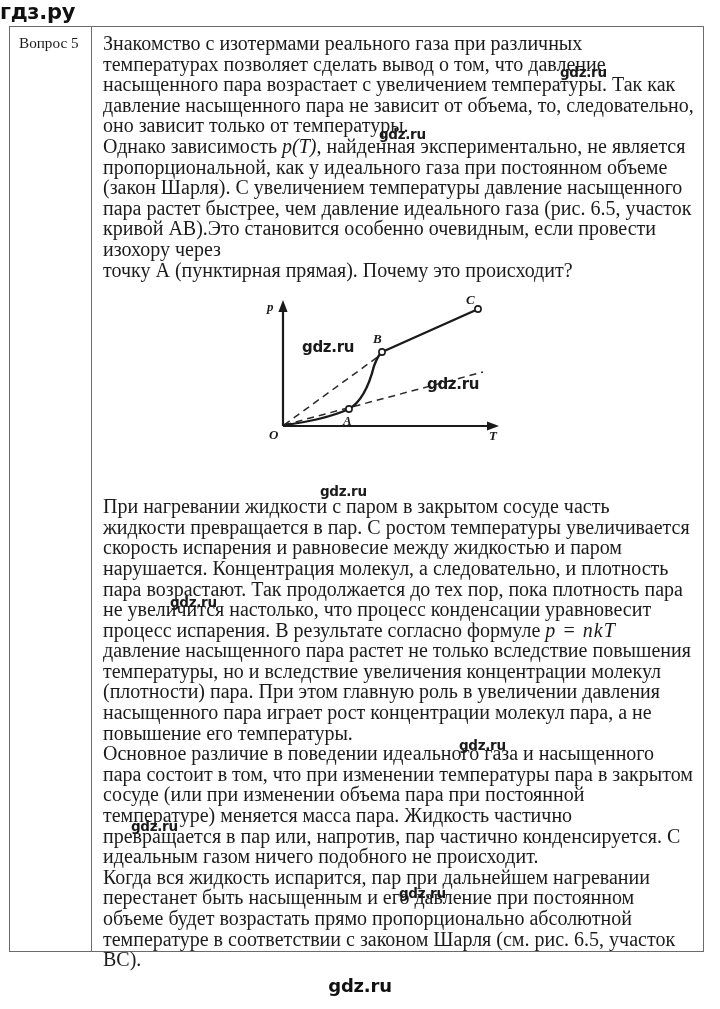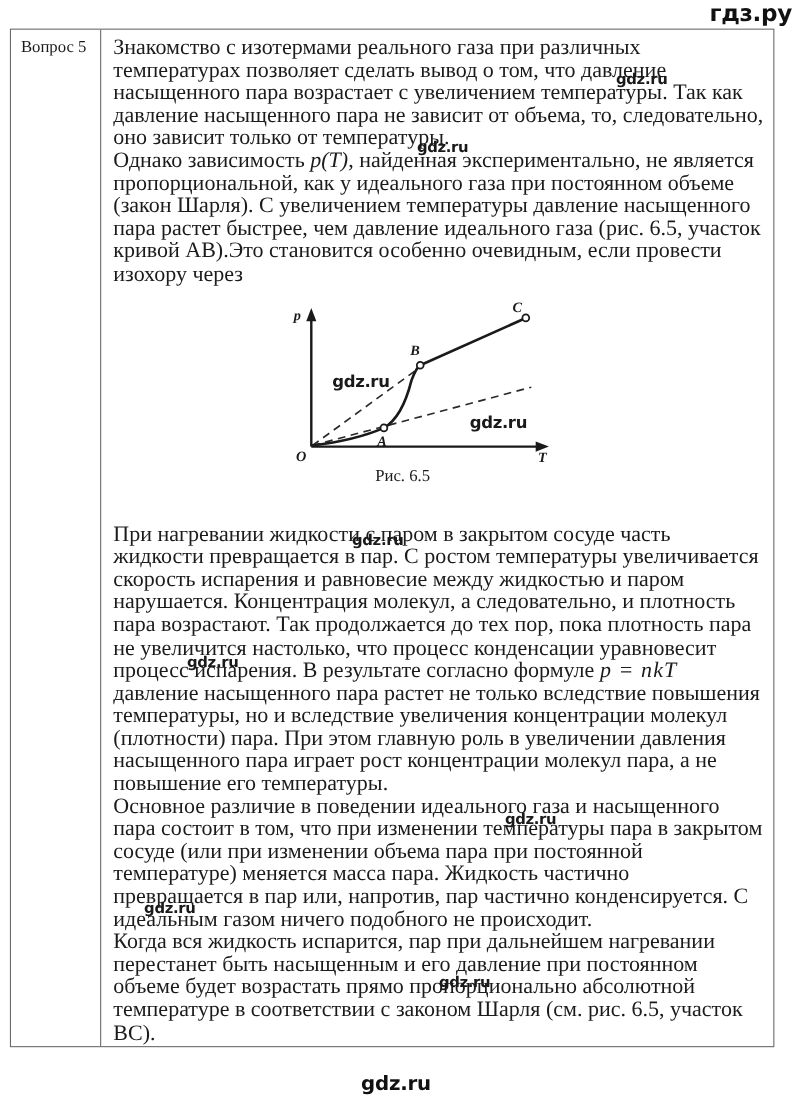--- a/index.html
+++ b/index.html
@@ -16,21 +16,21 @@
     overflow: hidden;
   }
 
   
   #site-logo {
     position: absolute;
     top: 0px;
     left: 0;
     width: 720px;
     height: 24px;
-    text-align: right;
+    text-align: left;
     font-family: "DejaVu Sans", sans-serif;
     font-weight: bold;
     font-size: 21px;
     line-height: 24px;
     color: #111111;
     letter-spacing: -0.3px;
   }
 
   
   #bottom-logo {
@@ -135,20 +135,21 @@
   <div id="question-cell">
     <div id="question-label">Вопрос 5</div>
   </div>
 
   <div id="answer-cell">
 
     <p class="para"><span>Знакомство с изотермами реального газа при различных температурах позволяет сделать вывод о том, что давление насыщенного пара возрастает с увеличением температуры. Так как давление насыщенного пара не зависит от объема, то, следовательно, оно зависит только от температуры.</span></p>
 
     <p class="para" style="margin-top:0;"><span>Однако зависимость </span><span class="math-i">p(T)</span><span>, найденная экспериментально, не является пропорциональной, как у идеального газа при постоянном объеме (закон Шарля). С увеличением температуры давление насыщенного пара растет быстрее, чем давление идеального газа (рис. 6.5, участок кривой АВ).Это становится особенно очевидным, если провести изохору через</span></p>
 
+    <p class="para" style="margin-top:0;"><span>точку А (пунктирная прямая). Почему это происходит?</span></p>
 
     <div id="figure-block">
       <div id="figure-svg-wrap">
         <svg width="250" height="148" viewBox="0 0 250 148" xmlns="http://www.w3.org/2000/svg">
 
           <line x1="22" y1="132" x2="22" y2="16" stroke="#1a1a1a" stroke-width="2.2"></line>
           <polygon points="22,6 17.4,18 26.6,18" fill="#1a1a1a"></polygon>
 
           <line x1="22" y1="132" x2="228" y2="132" stroke="#1a1a1a" stroke-width="2.2"></line>
           <polygon points="238,132 226,127.4 226,136.6" fill="#1a1a1a"></polygon>
@@ -166,21 +167,20 @@
           <circle cx="217" cy="15" r="3.1" fill="#ffffff" stroke="#1a1a1a" stroke-width="1.6"></circle>
 
           <text x="6" y="17" font-family="Liberation Serif, serif" font-style="italic" font-weight="bold" font-size="13" fill="#1a1a1a">p</text>
           <text x="228" y="146" font-family="Liberation Serif, serif" font-style="italic" font-weight="bold" font-size="13" fill="#1a1a1a">T</text>
           <text x="8" y="145" font-family="Liberation Serif, serif" font-style="italic" font-weight="bold" font-size="13" fill="#1a1a1a">O</text>
           <text x="82" y="131" font-family="Liberation Serif, serif" font-style="italic" font-weight="bold" font-size="13" fill="#1a1a1a">A</text>
           <text x="112" y="49" font-family="Liberation Serif, serif" font-style="italic" font-weight="bold" font-size="13" fill="#1a1a1a">B</text>
           <text x="205" y="10" font-family="Liberation Serif, serif" font-style="italic" font-weight="bold" font-size="13" fill="#1a1a1a">C</text>
         </svg>
       </div>
-      <div id="figure-caption">Рис. 6.5</div>
     </div>
 
     <p class="para" style="margin-top:0;"><span>При нагревании жидкости с паром в закрытом сосуде часть жидкости превращается в пар. С ростом температуры увеличивается скорость испарения и равновесие между жидкостью и паром нарушается. Концентрация молекул, а следовательно, и плотность пара возрастают. Так продолжается до тех пор, пока плотность пара не увеличится настолько, что процесс конденсации уравновесит процесс испарения. В результате согласно формуле </span><span class="math-i math-sp">p  =  nkT</span><span> давление насыщенного пара растет не только вследствие повышения температуры, но и вследствие увеличения концентрации молекул (плотности) пара. При этом главную роль в увеличении давления насыщенного пара играет рост концентрации молекул пара, а не повышение его температуры.</span></p>
 
     <p class="para"><span>Основное различие в поведении идеального газа и насыщенного пара состоит в том, что при изменении температуры пара в закрытом сосуде (или при изменении объема пара при постоянной температуре) меняется масса пара. Жидкость частично превращается в пар или, напротив, пар частично конденсируется. С идеальным газом ничего подобного не происходит.</span></p>
 
     <p class="para"><span>Когда вся жидкость испарится, пар при дальнейшем нагревании перестанет быть насыщенным и его давление при постоянном объеме будет возрастать прямо пропорционально абсолютной температуре в соответствии с законом Шарля (см. рис. 6.5, участок ВС).</span></p>
 
   </div>
 </div>

